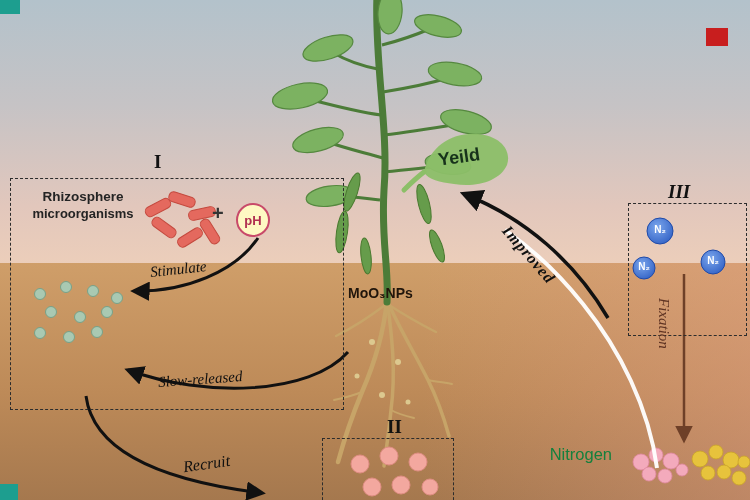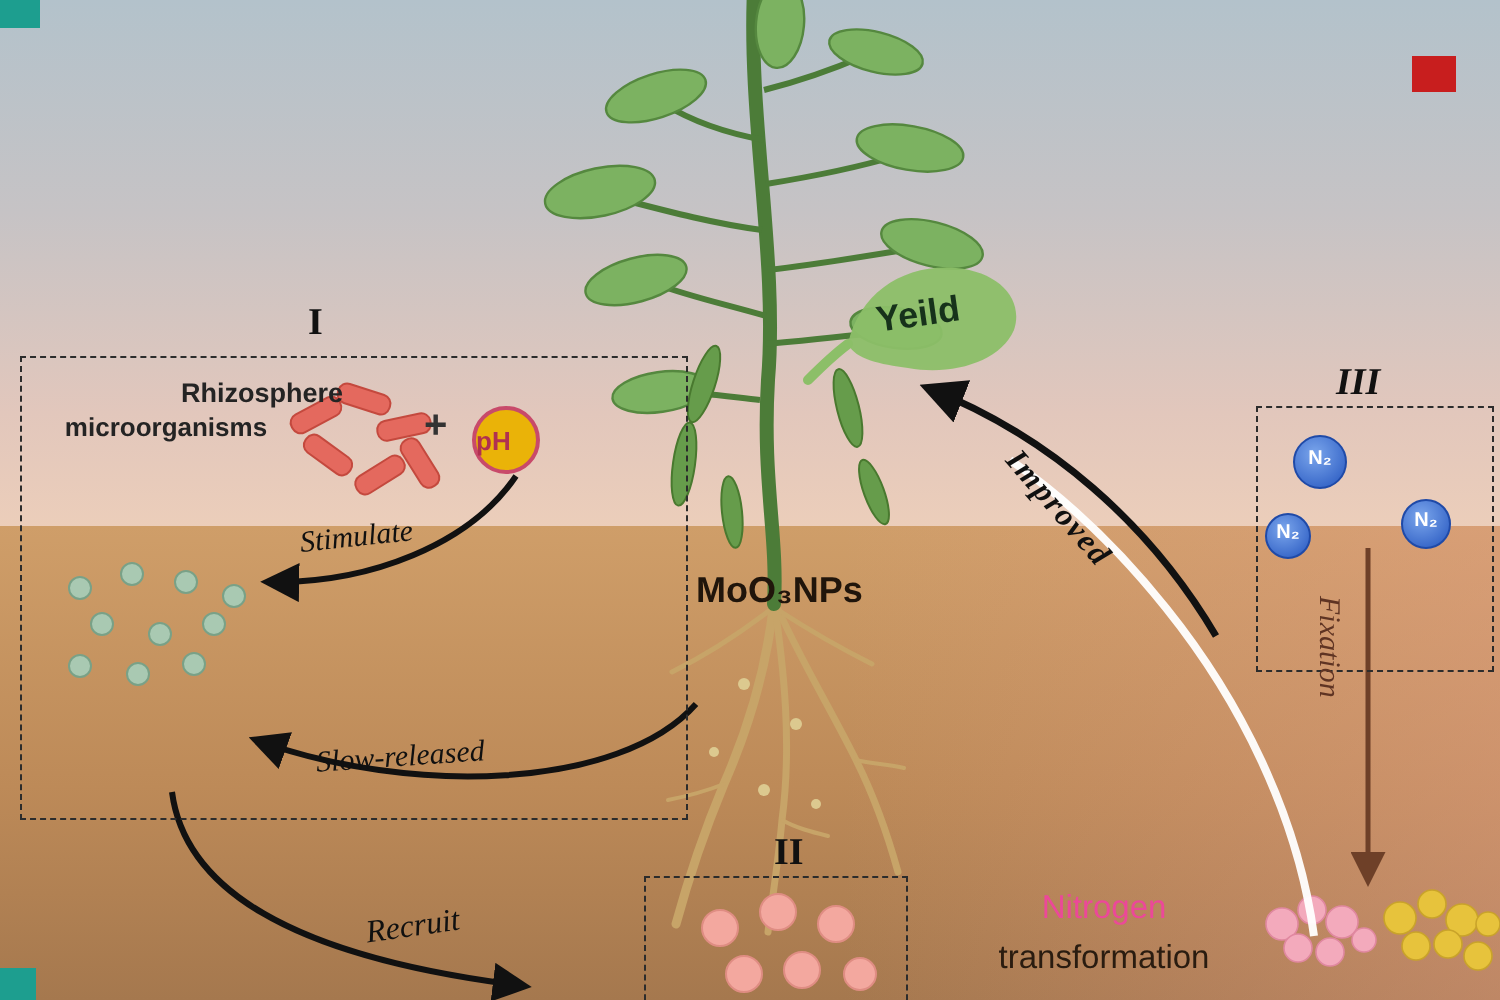--- a/index.html
+++ b/index.html
@@ -20,41 +20,41 @@
   
   .region-box{border:1.7px dashed #2c2c2c;}
   #box1{left:10px;top:178px;width:332px;height:230px;}
   #box2{left:322px;top:438px;width:130px;height:70px;}
   #box3{left:628px;top:203px;width:117px;height:131px;}
   
   .lbl{white-space:nowrap;}
   .numeral{font-family:"Liberation Serif",serif;font-weight:bold;font-size:19px;color:#111;}
   .script{font-family:"Liberation Serif",serif;font-style:italic;font-size:15px;color:#101010;}
   #numeral-1{left:154px;top:151px;}
-  #rhizo-1{left:12px;top:189px;width:142px;text-align:center;font-size:13.5px;font-weight:600;color:#242424;margin-left:48px;}
+  #rhizo-1{left:12px;top:189px;width:142px;text-align:center;font-size:13.5px;font-weight:600;color:#242424;}
   #rhizo-2{left:6px;top:206px;width:154px;text-align:center;font-size:13px;font-weight:600;color:#242424;}
   #plus-sign{left:212px;top:202px;font-size:20px;font-weight:bold;color:#333;}
   #ph-badge{left:236px;top:203px;width:30px;height:30px;border-radius:50%;
-    border:2px solid #c84a6a;background:#eab308;color:#b03050;font-weight:bold;font-size:13px;
-    display:flex;align-items:center;justify-content:flex-start;}
+    border:2px solid #c84a6a;background:#fef9c3;color:#b03050;font-weight:bold;font-size:13px;
+    display:flex;align-items:center;justify-content:center;}
   #stimulate{left:150px;top:261px;transform:rotate(-6deg);}
   #available-mo{left:20px;top:343px;font-size:15px;font-weight:bold;color:#0d0d0d;}
   #slow-released{left:158px;top:371px;transform:rotate(-4deg);}
   #recruit{left:183px;top:455px;font-size:16px;transform:rotate(-8deg);}
-  #moo3nps{left:348px;top:285px;font-size:18px;font-weight:600;color:#20150b;}
+  #moo3nps{left:348px;top:285px;font-size:14px;font-weight:600;color:#20150b;}
   #numeral-2{left:368px;top:416px;margin-left:19px;}
   #yield-label{left:438px;top:147px;font-size:18px;font-weight:bold;color:#17321b;transform:rotate(-8deg);}
   #improved{left:512px;top:222px;font-size:16px;font-weight:bold;transform:rotate(49deg);transform-origin:left top;letter-spacing:1px;}
   #numeral-3{left:668px;top:181px;font-style:italic;}
   #fixation{left:672px;top:298px;font-size:15px;color:#5f3423;transform:rotate(90deg);transform-origin:left top;font-family:"Liberation Serif",serif;font-style:italic;}
   .n2-lbl{width:26px;text-align:center;color:#fff;font-weight:bold;font-size:10px;}
   #n2-a{left:647px;top:224px;}
   #n2-b{left:631px;top:261px;}
   #n2-c{left:700px;top:255px;}
-  #nitrogen-1{left:492px;top:445px;width:120px;text-align:center;font-size:16.5px;color:#ec4899;font-weight:500;}
+  #nitrogen-1{left:492px;top:445px;width:120px;text-align:right;font-size:16.5px;color:#15803d;font-weight:500;}
   #nitrogen-2{left:476px;top:470px;width:152px;text-align:center;font-size:16.5px;color:#2a1c10;font-weight:500;}
   
   #bacteria{left:138px;top:192px;width:82px;height:62px;}
   .rod{position:absolute;width:26px;height:9px;border-radius:5px;background:#e4695e;border:1px solid #c4493e;}
   
   .corner{background:#1d9e8f;}
   #corner-tl{left:0;top:0;width:20px;height:14px;}
   #corner-bl{left:0;top:484px;width:18px;height:16px;}
   #corner-tr{left:706px;top:28px;width:22px;height:18px;background:#c81e1e;}
 </style>
@@ -216,19 +216,18 @@
   <div id="moo3nps" class="abs lbl">MoO₃NPs</div>
   <div id="numeral-2" class="abs lbl numeral">II</div>
   <div id="yield-label" class="abs lbl">Yeild</div>
   <div id="improved" class="abs lbl script">Improved</div>
   <div id="numeral-3" class="abs lbl numeral">III</div>
   <div id="fixation" class="abs lbl">Fixation</div>
   <div id="n2-a" class="abs lbl n2-lbl">N₂</div>
   <div id="n2-b" class="abs lbl n2-lbl">N₂</div>
   <div id="n2-c" class="abs lbl n2-lbl">N₂</div>
   <div id="nitrogen-1" class="abs lbl">Nitrogen</div>
-  <div id="nitrogen-2" class="abs lbl">transformation</div>
 
   <div id="corner-tl" class="abs corner"></div>
   <div id="corner-tr" class="abs"></div>
   <div id="corner-bl" class="abs corner"></div>
 
 </div>
 
 </body></html>

